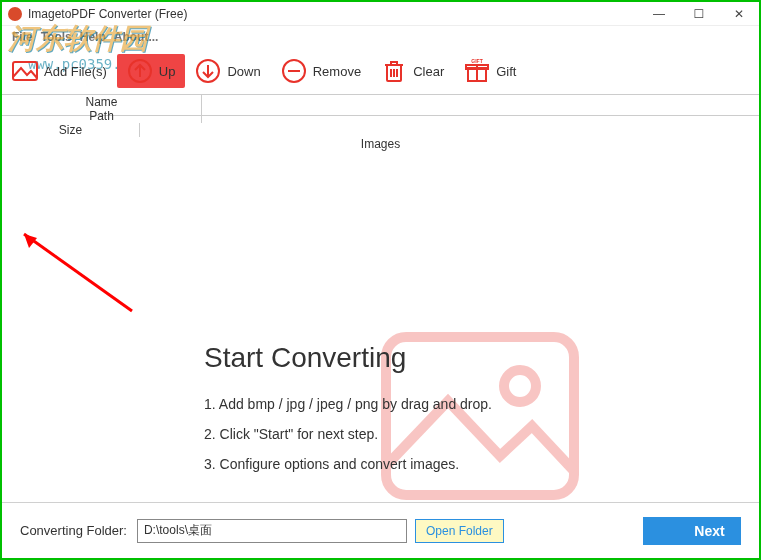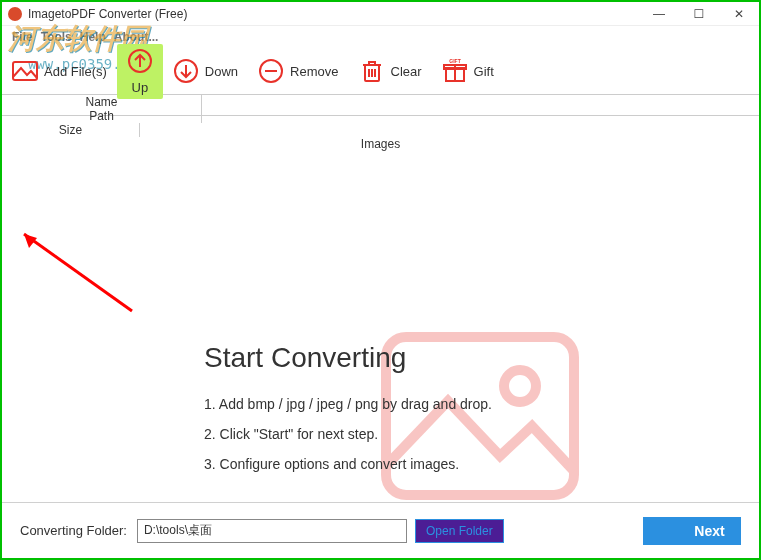--- a/index.html
+++ b/index.html
@@ -5,40 +5,40 @@
 * { margin:0; padding:0; box-sizing:border-box; font-family:"Segoe UI",Arial,sans-serif; }
 body { width:761px; height:560px; background:#fff; border:2px solid #00c000; position:relative; }
 .titlebar { height:24px; background:#fff; border-bottom:1px solid #eee; display:flex; align-items:center; padding-left:6px; font-size:12px; color:#333; }
 .titlebar .app-icon { width:14px; height:14px; border-radius:50%; background:#d94a2b; margin-right:6px; }
 .titlebar .controls { margin-left:auto; display:flex; }
 .titlebar .controls div { width:40px; height:24px; display:flex; align-items:center; justify-content:center; color:#444; font-size:12px; }
 .menubar { height:22px; display:flex; align-items:center; padding-left:10px; font-size:12px; gap:8px; }
 .menubar span { color:#737373; cursor:default;font-weight:bold; }
 .toolbar { height:46px; display:flex; align-items:center; padding:0 0; position:relative; }
 .tbtn { display:flex; align-items:center; gap:6px; padding:4px 10px; font-size:13px; color:#333; cursor:default; }
-.tbtn.selected { background:#bef264; border-radius:2px;flex-direction:column; }
+.tbtn.selected { background:#ef4444; border-radius:2px; }
 .ticon { width:26px; height:26px; display:flex; align-items:center; justify-content:center; }
 .columns { height:22px; display:flex; border-top:1px solid #ccc; border-bottom:1px solid #ccc; font-size:12px; font-family:SimSun,monospace;flex-direction:column; }
 .columns div { border-right:1px solid #ccc; display:flex; align-items:center; justify-content:center; color:#333; }
 .col0 { width:42px; }
 .col1 { width:200px; }
 .col2 { width:200px; }
 .col3 { width:138px; }
 .col4 { flex:1; border-right:none !important; }
 .content { position:relative; height:370px; }
 .bg-img-icon { position:absolute; left:378px; top:215px; width:200px; height:170px; opacity:0.28; }
 .bg-img-icon svg { width:100%; height:100%; }
 .cta-block { position:absolute; left:202px; top:226px; }
 .cta-title { font-size:28px; font-weight:300; color:#333; margin-bottom:22px; }
 .cta-step { font-size:14px; color:#333; margin-bottom:14px; }
 .arrow { position:absolute; left:10px; top:110px; width:130px; height:90px; pointer-events:none; }
 .footer { position:absolute; left:0; right:0; bottom:0; height:56px; border-top:1px solid #d0d0d0; display:flex; align-items:center; padding:0 18px; font-size:13px; }
 .footer .lbl { color:#333; margin-right:10px; }
 .dest-input { width:270px; height:24px; border:1px solid #888; padding:0 6px; font-size:12px; color:#333; }
-.open-btn { margin-left:8px; height:24px; padding:0 10px; border:1px solid #2b90e0; background:#4c1d95; color:#2b90e0; font-size:12px; cursor:default; }
+.open-btn { margin-left:8px; height:24px; padding:0 10px; border:1px solid #2b90e0; background:#fef9c3; color:#2b90e0; font-size:12px; cursor:default; }
 .next-btn { margin-left:auto; width:98px; height:28px; background:#2b90e0; color:#fff; border:none; font-size:14px; font-weight:bold; cursor:default;padding-left:35px; }
 .watermark { position:absolute; left:6px; top:18px; width:200px; pointer-events:none; opacity:0.65; }
 .watermark .wm1 { font-size:28px; font-weight:bold; color:#e8a73a; font-family:KaiTi,SimSun,serif; font-style:italic; text-shadow:1px 1px 0 #0a7aa0; }
 .watermark .wm2 { font-size:14px; color:#1f8aa8; font-family:monospace; margin-top:-2px; margin-left:20px; }
 </style>
 </head>
 <body>
 
 <div class="titlebar">
   <div class="app-icon"></div>

